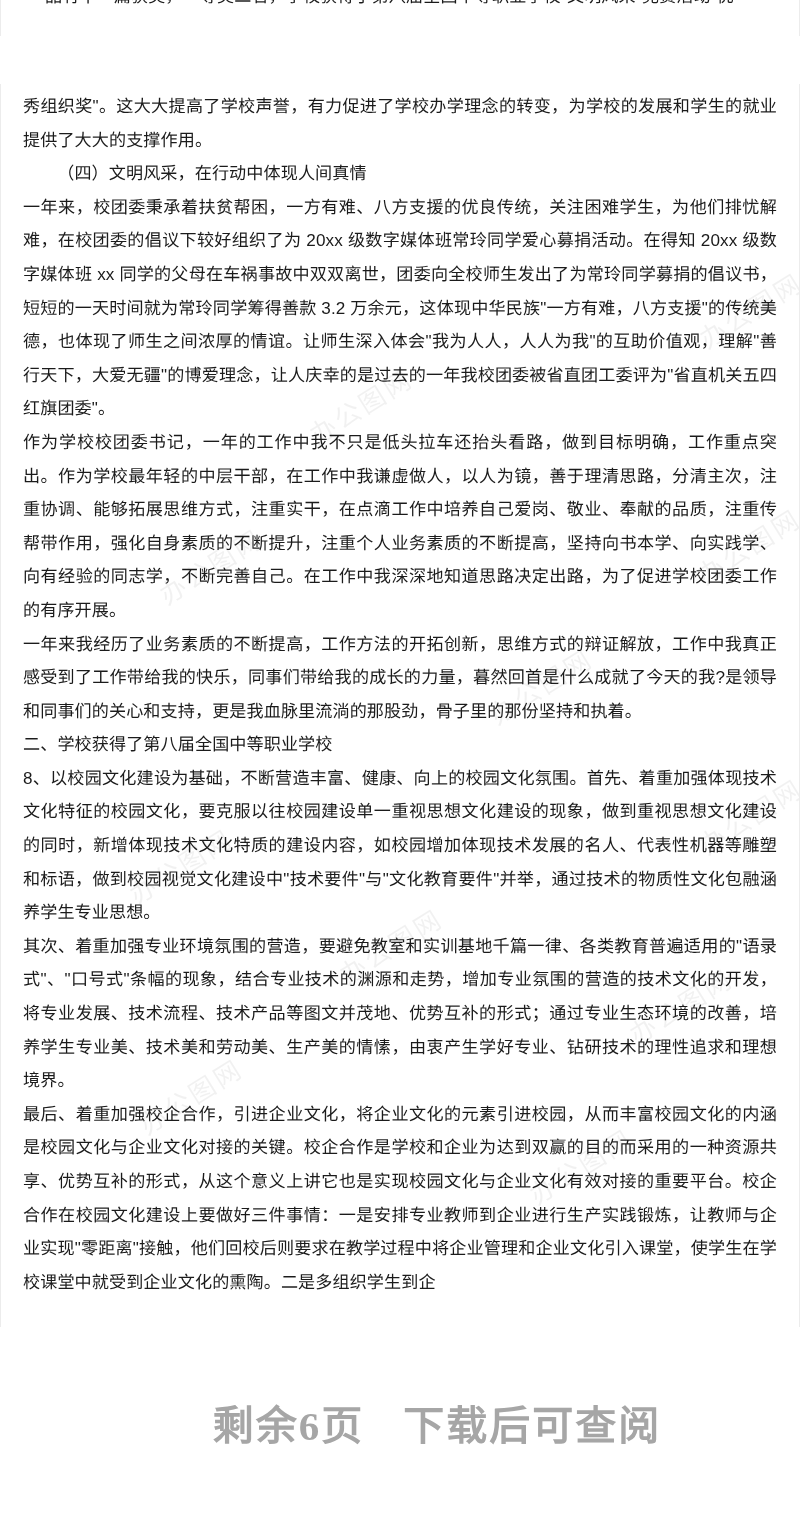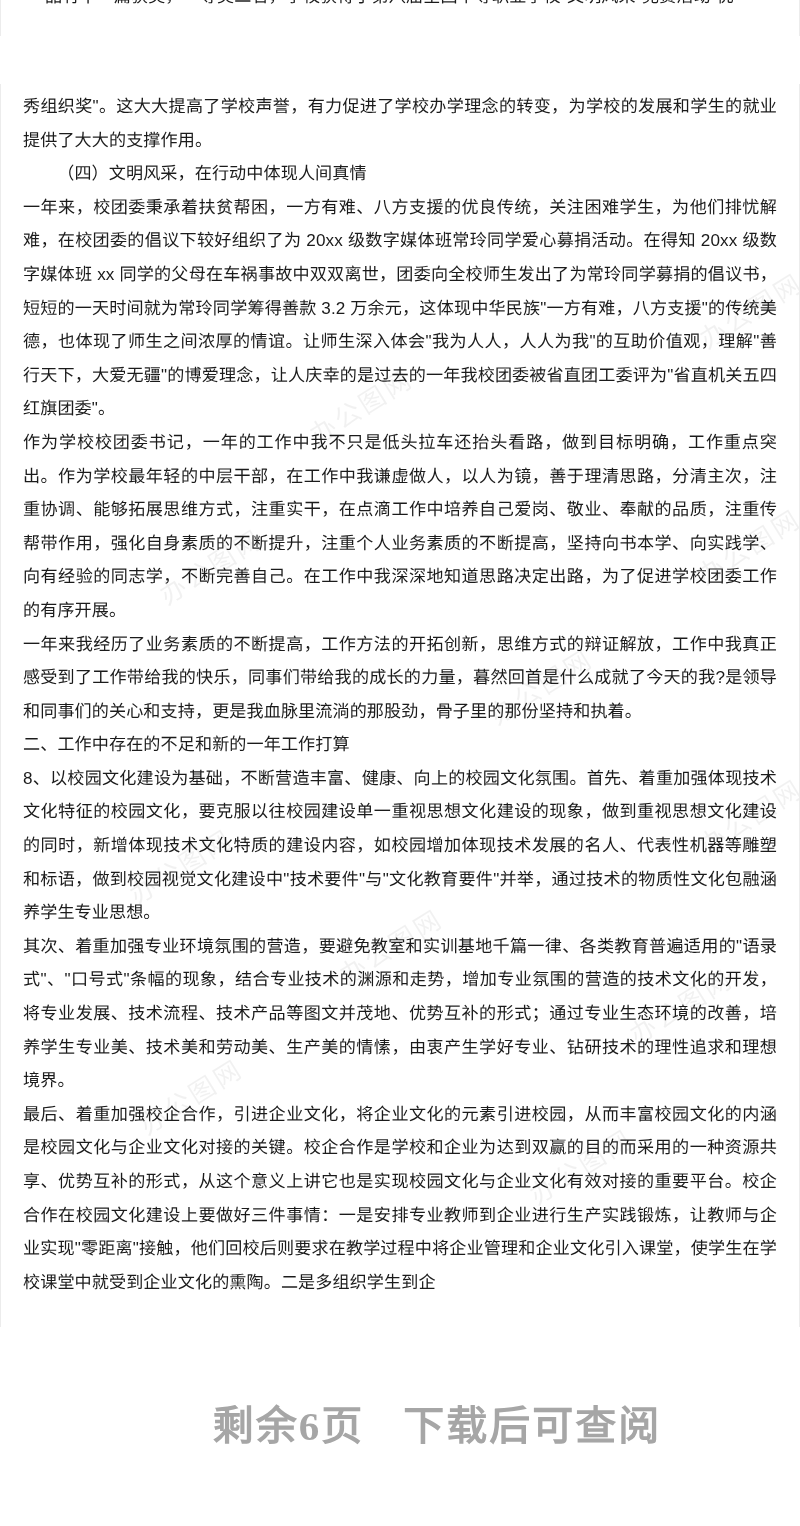--- a/index.html
+++ b/index.html
@@ -174,21 +174,21 @@
       <span class="watermark" style="left:130px;top:1026px;">办公图网</span>
       <span class="watermark" style="left:520px;top:1096px;">办公图网</span>
     </div>
 
     <div class="text-body">
       <p class="para">秀组织奖"。这大大提高了学校声誉，有力促进了学校办学理念的转变，为学校的发展和学生的就业提供了大大的支撑作用。</p>
       <p class="para indent">（四）文明风采，在行动中体现人间真情</p>
       <p class="para">一年来，校团委秉承着扶贫帮困，一方有难、八方支援的优良传统，关注困难学生，为他们排忧解难，在校团委的倡议下较好组织了为 20xx 级数字媒体班常玲同学爱心募捐活动。在得知 20xx 级数字媒体班 xx 同学的父母在车祸事故中双双离世，团委向全校师生发出了为常玲同学募捐的倡议书，短短的一天时间就为常玲同学筹得善款 3.2 万余元，这体现中华民族"一方有难，八方支援"的传统美德，也体现了师生之间浓厚的情谊。让师生深入体会"我为人人，人人为我"的互助价值观，理解"善行天下，大爱无疆"的博爱理念，让人庆幸的是过去的一年我校团委被省直团工委评为"省直机关五四红旗团委"。</p>
       <p class="para">作为学校校团委书记，一年的工作中我不只是低头拉车还抬头看路，做到目标明确，工作重点突出。作为学校最年轻的中层干部，在工作中我谦虚做人，以人为镜，善于理清思路，分清主次，注重协调、能够拓展思维方式，注重实干，在点滴工作中培养自己爱岗、敬业、奉献的品质，注重传帮带作用，强化自身素质的不断提升，注重个人业务素质的不断提高，坚持向书本学、向实践学、向有经验的同志学，不断完善自己。在工作中我深深地知道思路决定出路，为了促进学校团委工作的有序开展。</p>
       <p class="para">一年来我经历了业务素质的不断提高，工作方法的开拓创新，思维方式的辩证解放，工作中我真正感受到了工作带给我的快乐，同事们带给我的成长的力量，暮然回首是什么成就了今天的我?是领导和同事们的关心和支持，更是我血脉里流淌的那股劲，骨子里的那份坚持和执着。</p>
-      <p class="para">二、工作中存在的不足和新的一年工作打算</p>
+      <p class="para">二、学校获得了第八届全国中等职业学校</p>
       <p class="para">8、以校园文化建设为基础，不断营造丰富、健康、向上的校园文化氛围。首先、着重加强体现技术文化特征的校园文化，要克服以往校园建设单一重视思想文化建设的现象，做到重视思想文化建设的同时，新增体现技术文化特质的建设内容，如校园增加体现技术发展的名人、代表性机器等雕塑和标语，做到校园视觉文化建设中"技术要件"与"文化教育要件"并举，通过技术的物质性文化包融涵养学生专业思想。</p>
       <p class="para">其次、着重加强专业环境氛围的营造，要避免教室和实训基地千篇一律、各类教育普遍适用的"语录式"、"口号式"条幅的现象，结合专业技术的渊源和走势，增加专业氛围的营造的技术文化的开发，将专业发展、技术流程、技术产品等图文并茂地、优势互补的形式；通过专业生态环境的改善，培养学生专业美、技术美和劳动美、生产美的情愫，由衷产生学好专业、钻研技术的理性追求和理想境界。</p>
       <p class="para">最后、着重加强校企合作，引进企业文化，将企业文化的元素引进校园，从而丰富校园文化的内涵是校园文化与企业文化对接的关键。校企合作是学校和企业为达到双赢的目的而采用的一种资源共享、优势互补的形式，从这个意义上讲它也是实现校园文化与企业文化有效对接的重要平台。校企合作在校园文化建设上要做好三件事情：一是安排专业教师到企业进行生产实践锻炼，让教师与企业实现"零距离"接触，他们回校后则要求在教学过程中将企业管理和企业文化引入课堂，使学生在学校课堂中就受到企业文化的熏陶。二是多组织学生到企</p>
     </div>
   </div>
 
   <div id="footer-notice">
     <span class="notice-text">剩余6页</span>
     <span class="notice-gap"></span>
     <span class="notice-text">下载后可查阅</span>

